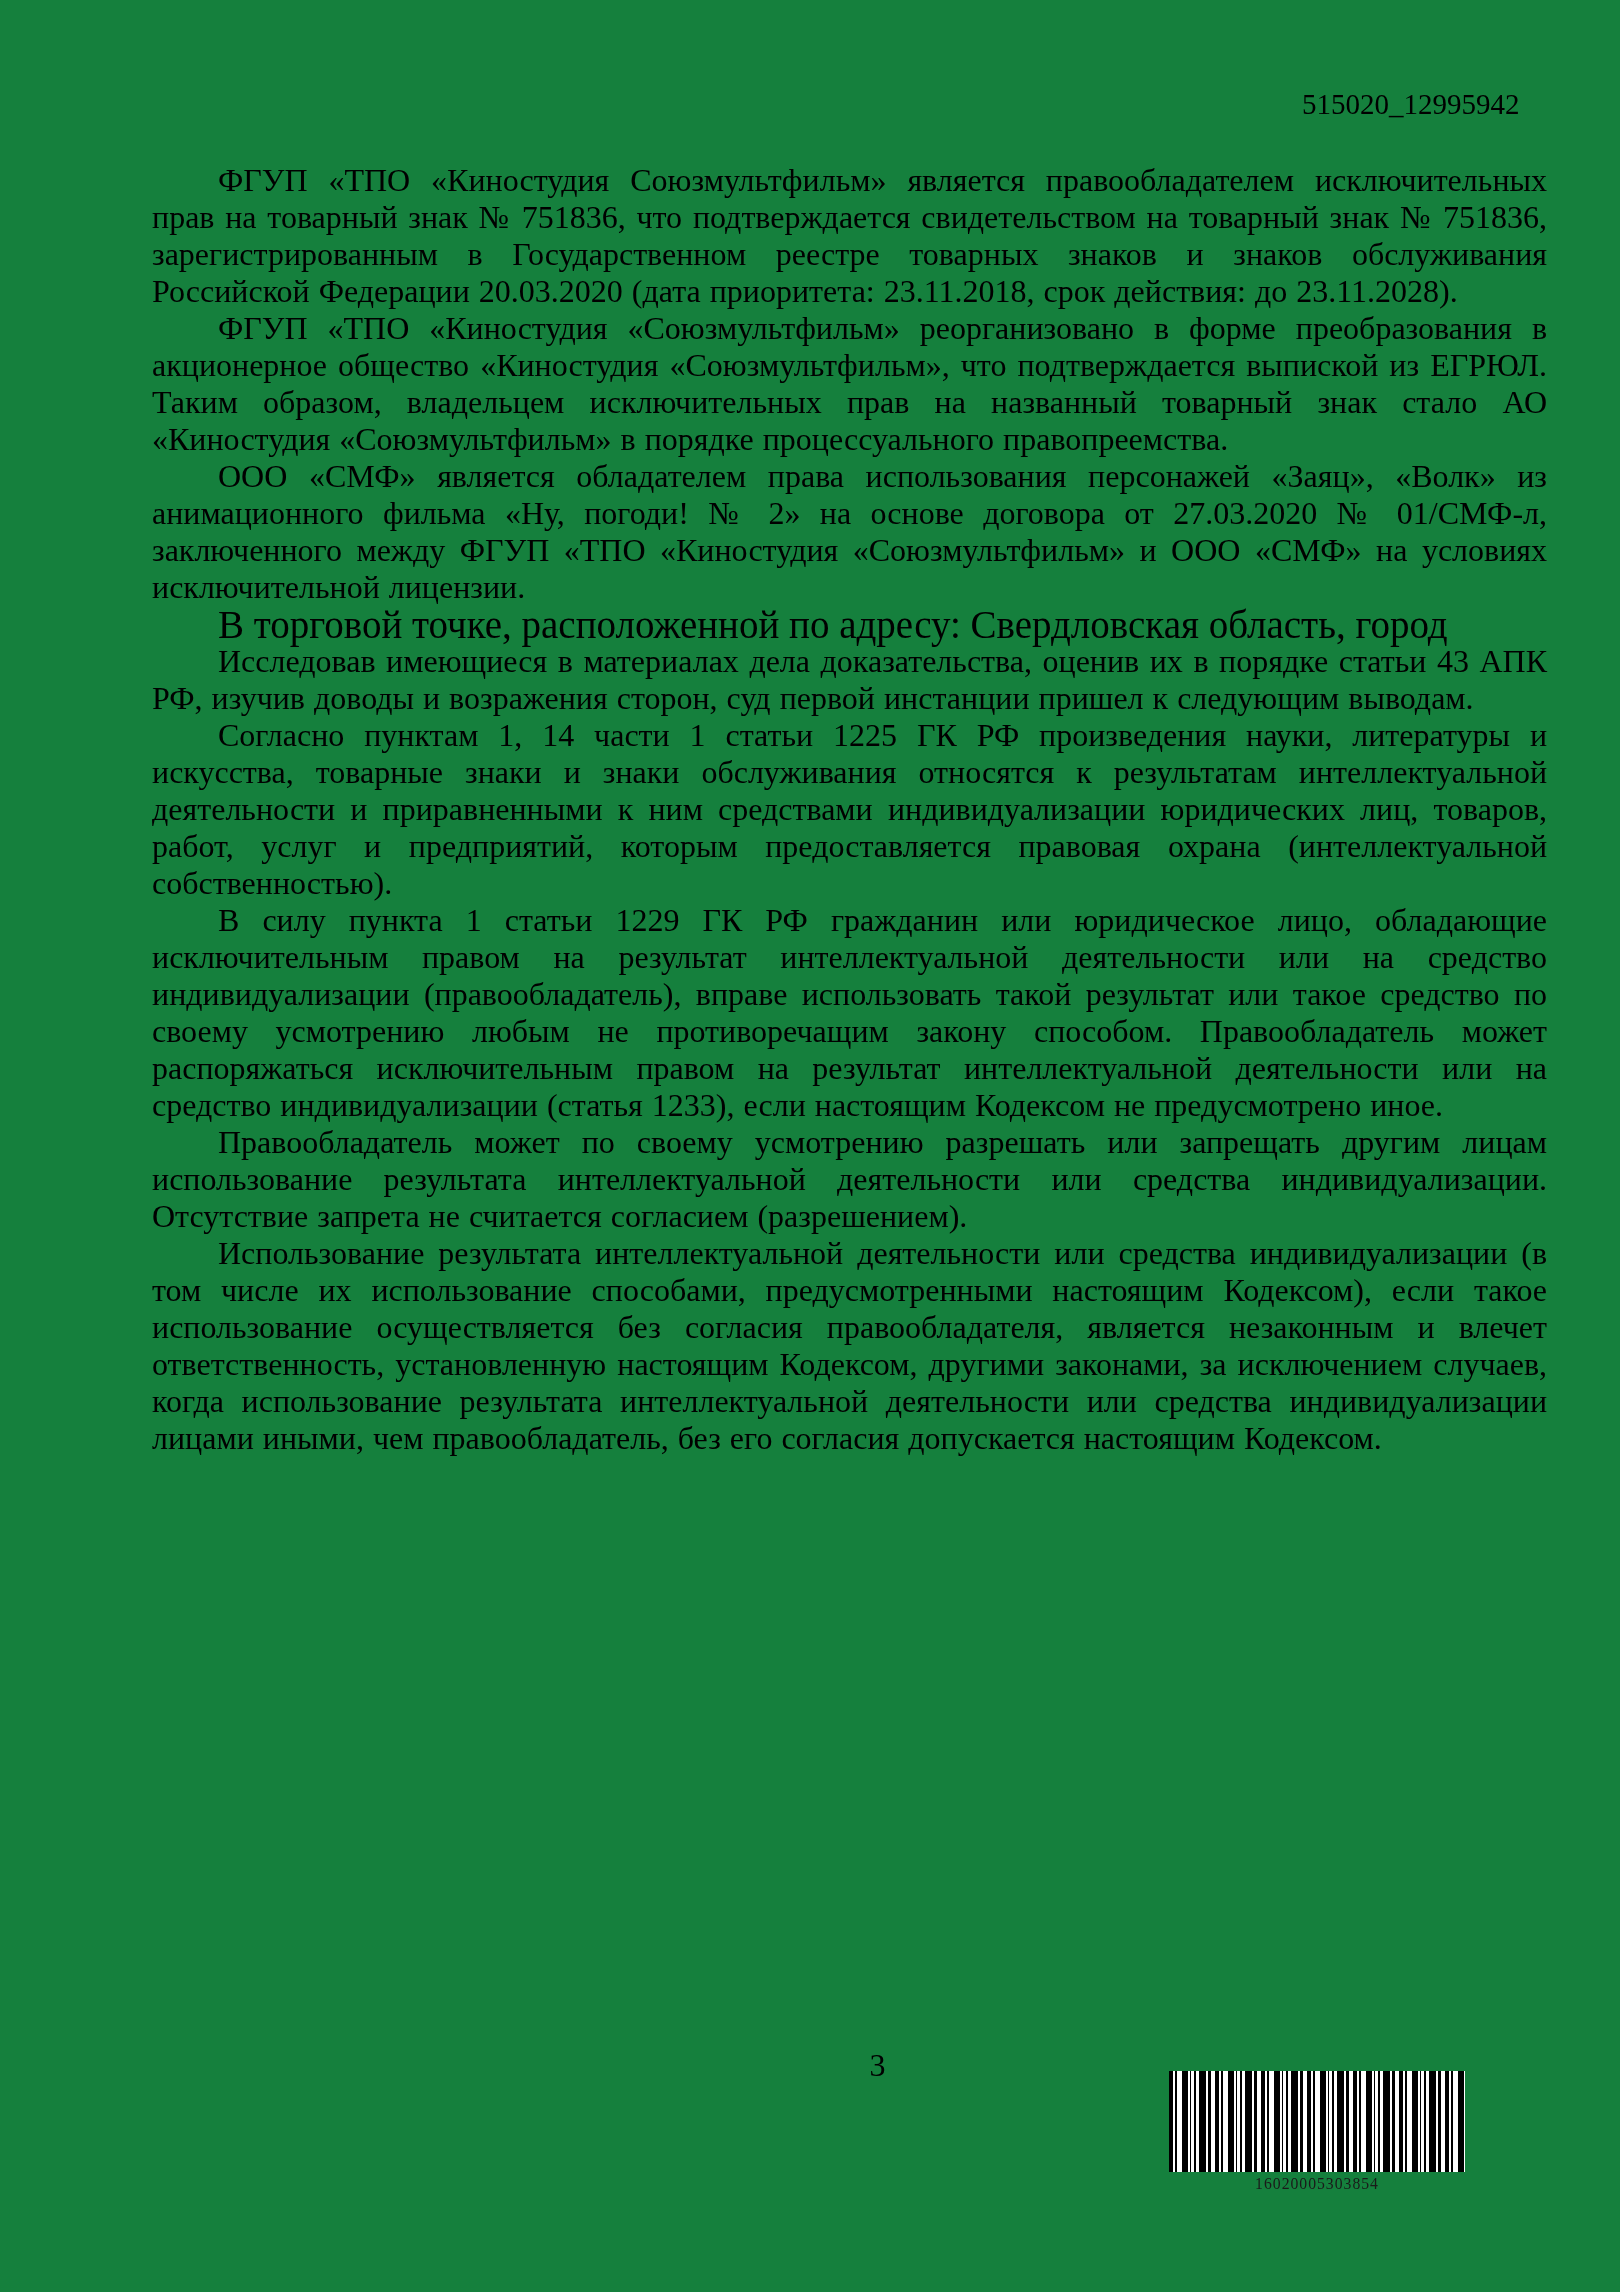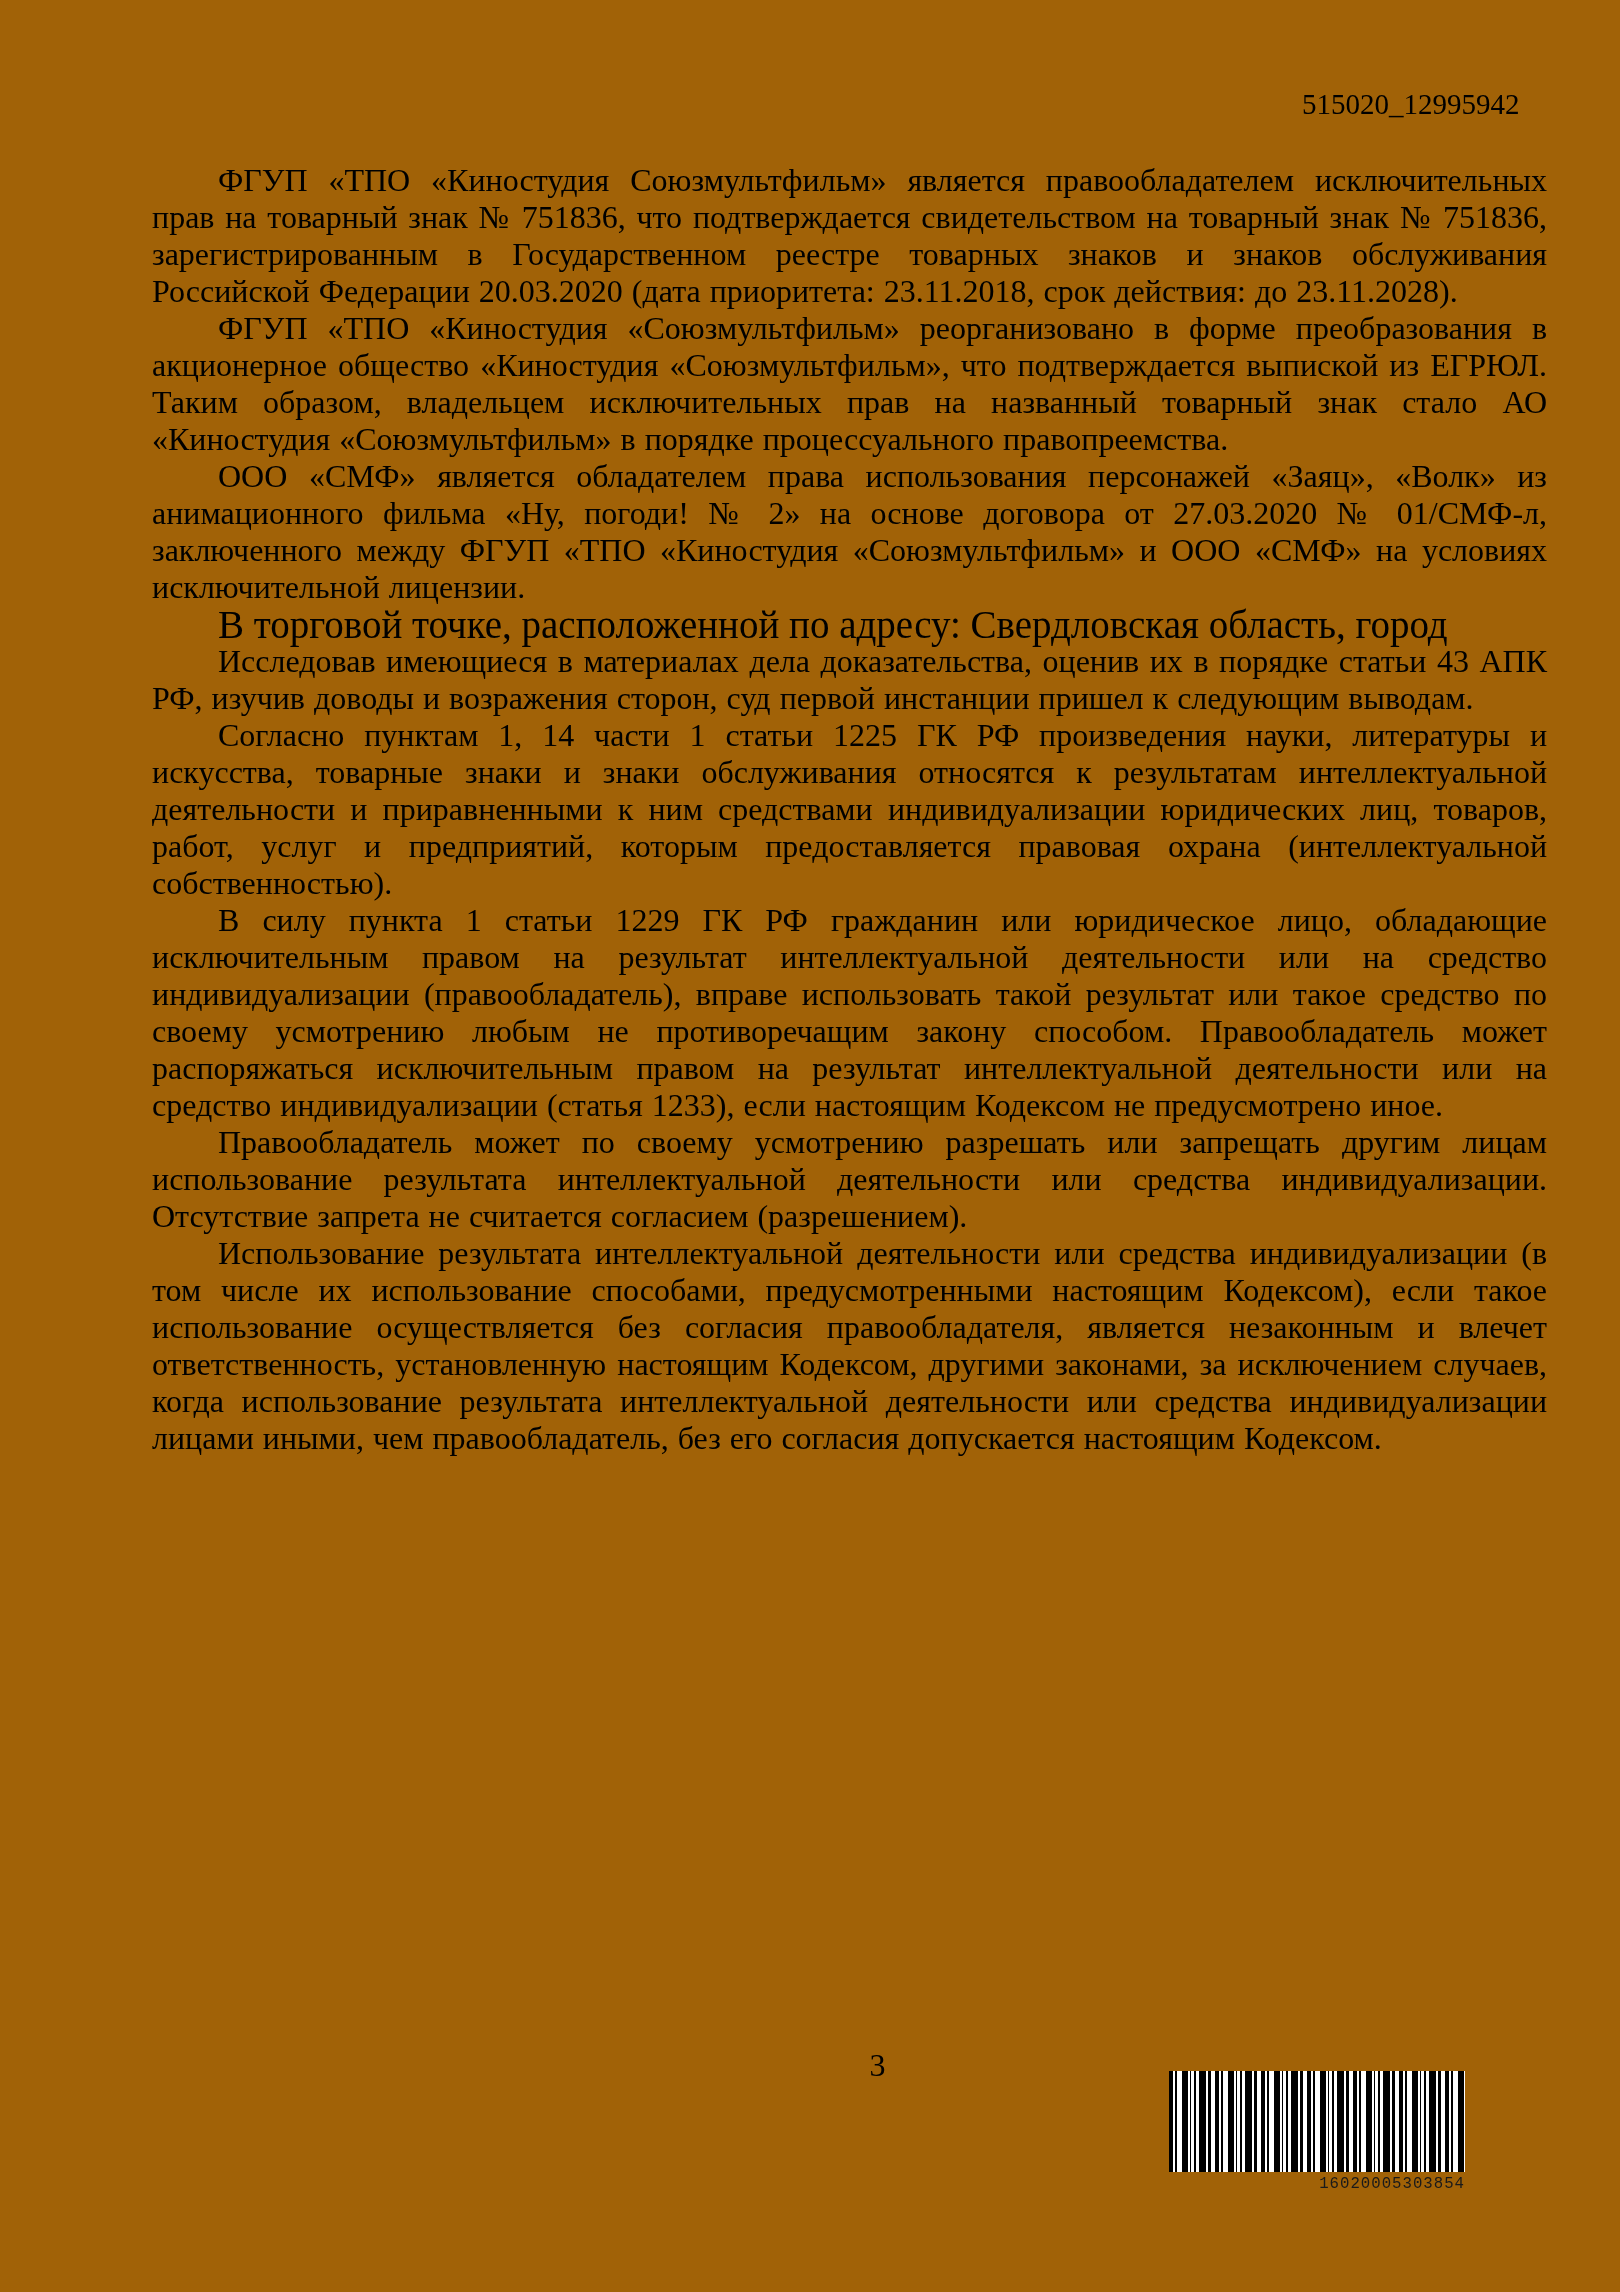--- a/index.html
+++ b/index.html
@@ -4,21 +4,21 @@
 <style>
   html, body {
     margin: 0;
     padding: 0;
     background: #ffffff;
   }
   .page {
     position: relative;
     width: 1620px;
     height: 2293px;
-    background: #a16207;
+    background: #15803d;
     font-family: "Liberation Serif", serif;
     color: #000000;
     overflow: hidden;
   }
   .header-ref {
     position: absolute;
     top: 88px;
     left: 1302px;
     font-size: 29px;
     line-height: 33px;
@@ -81,22 +81,22 @@
       #000 5.9px,  #000 7.8px,  #fff 7.8px,  #fff 12.7px,
       #000 12.7px, #000 18.6px, #fff 18.6px, #fff 20.6px,
       #000 20.6px, #000 22.5px, #fff 22.5px, #fff 25.5px,
       #000 25.5px, #000 27.4px, #fff 27.4px, #fff 30px,
       #000 30px, #000 37px, #fff 37px, #fff 39px,
       #000 39px, #000 42px, #fff 42px, #fff 46px);
   }
   .barcode-number {
     margin-top: 2.9px;
     width: 296px;
-    text-align: right;
-    font-family: Liberation Mono, monospace;
+    text-align: center;
+    font-family: Liberation Serif, serif;
     font-size: 15.7px;
     letter-spacing: 1px;
     color: #1a1a1a;
   }
 </style>
 </head>
 <body>
 
 <div class="page">
 

